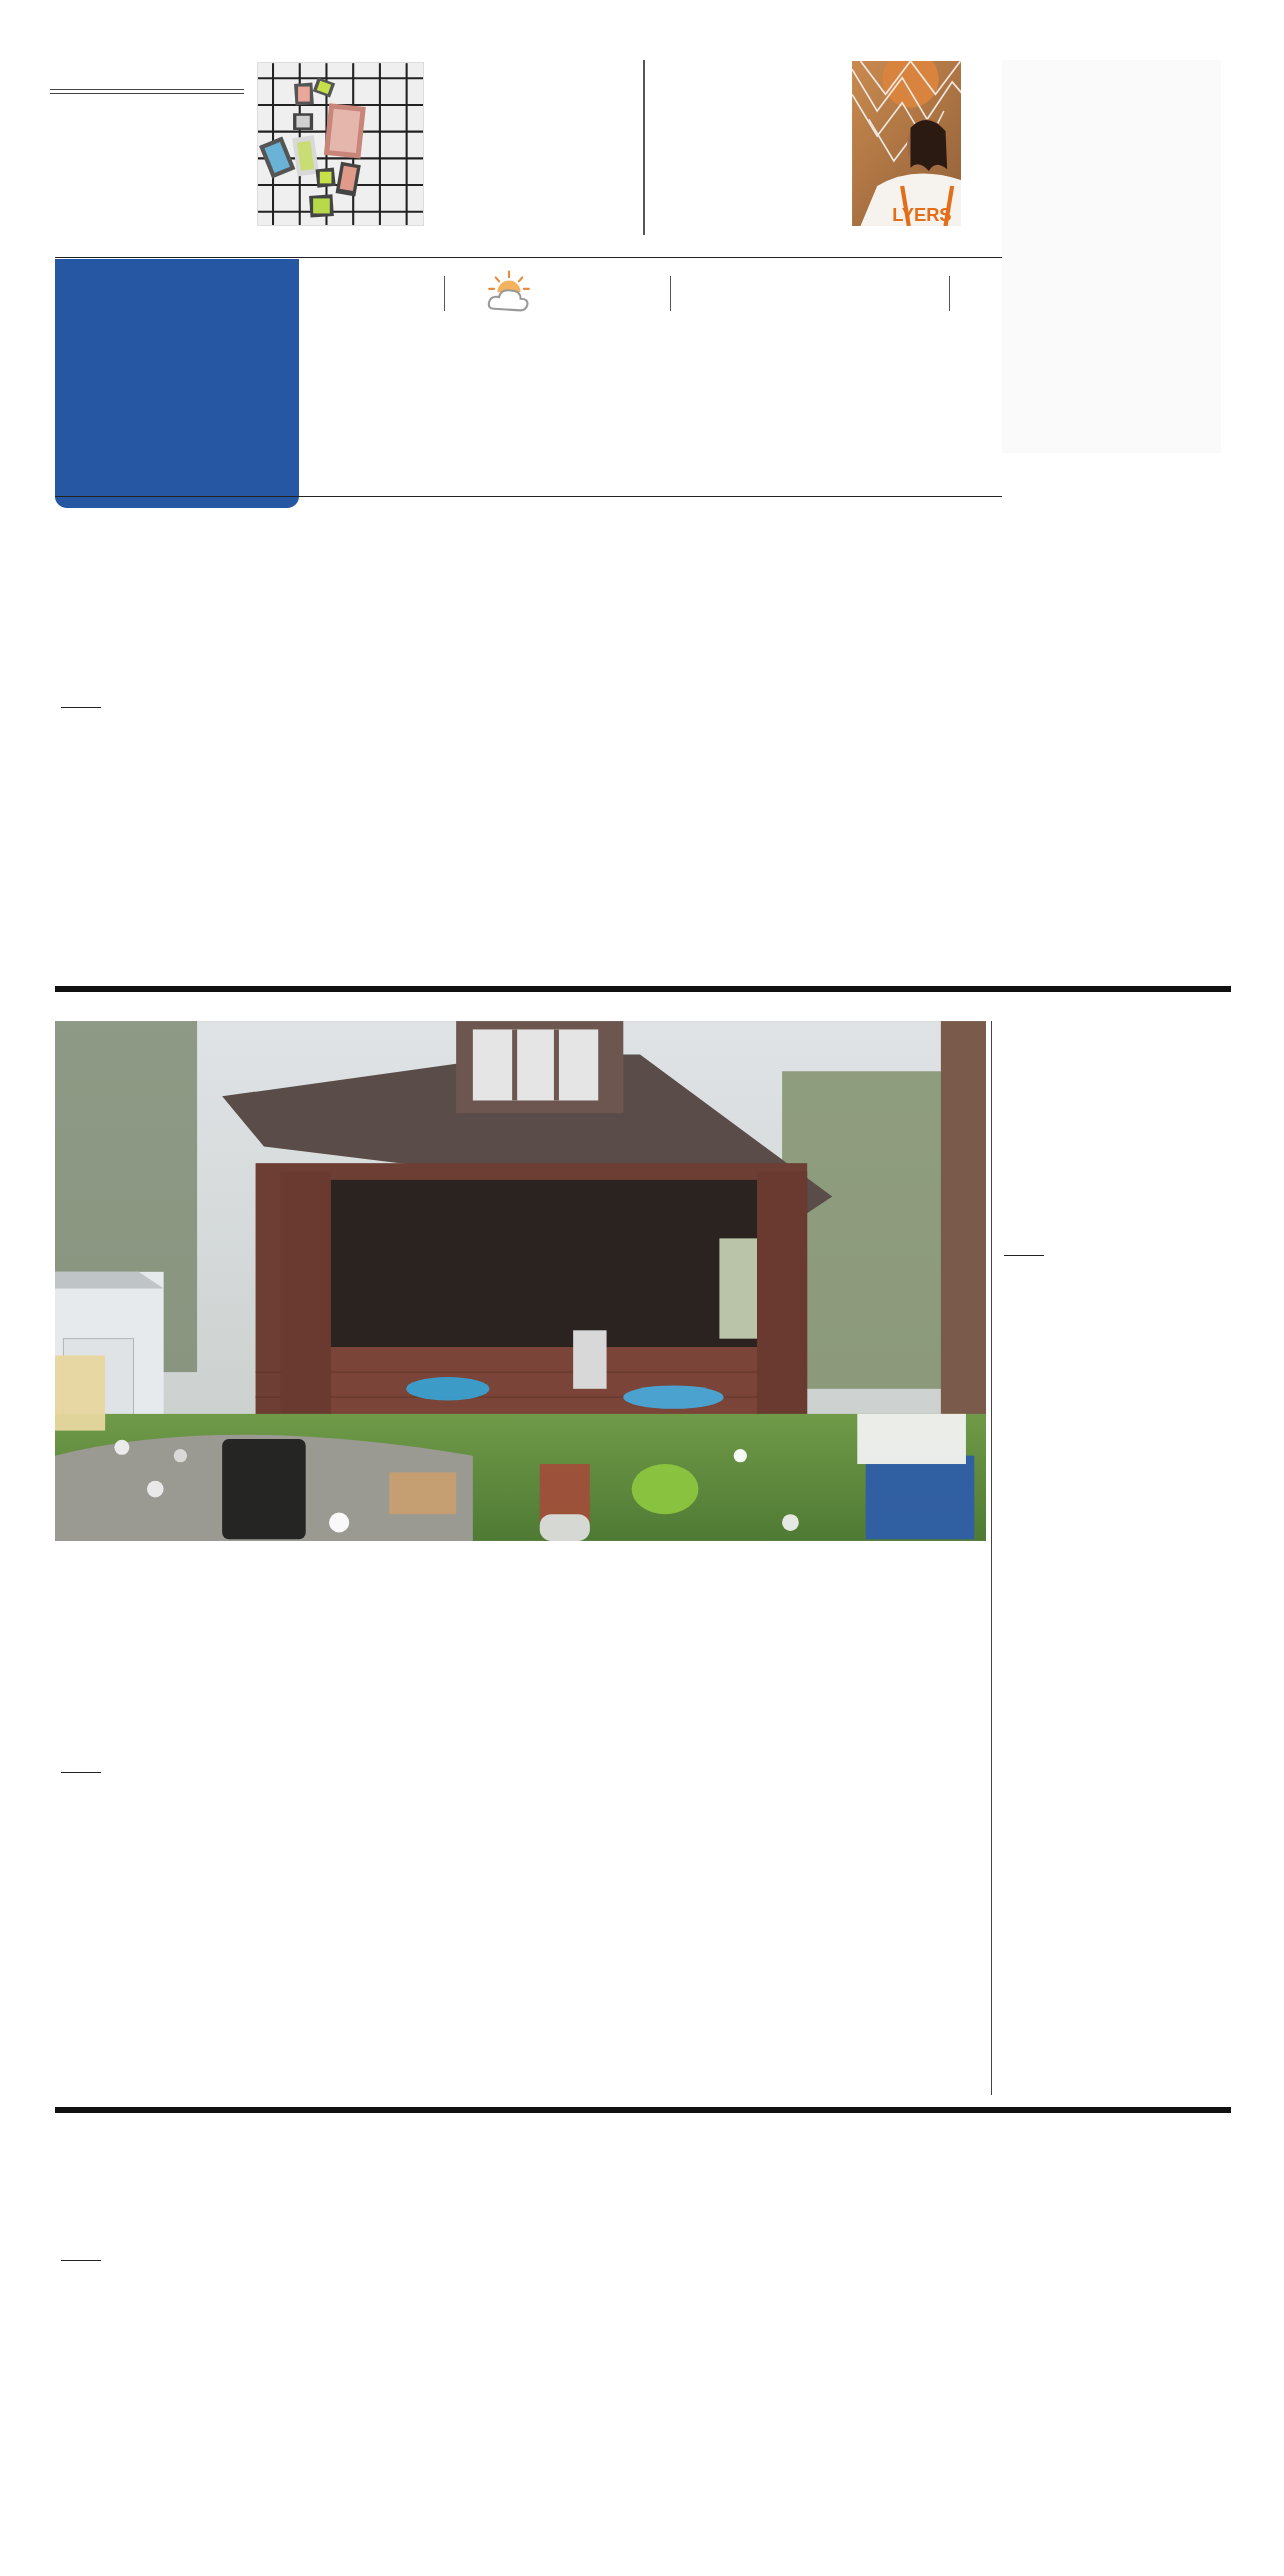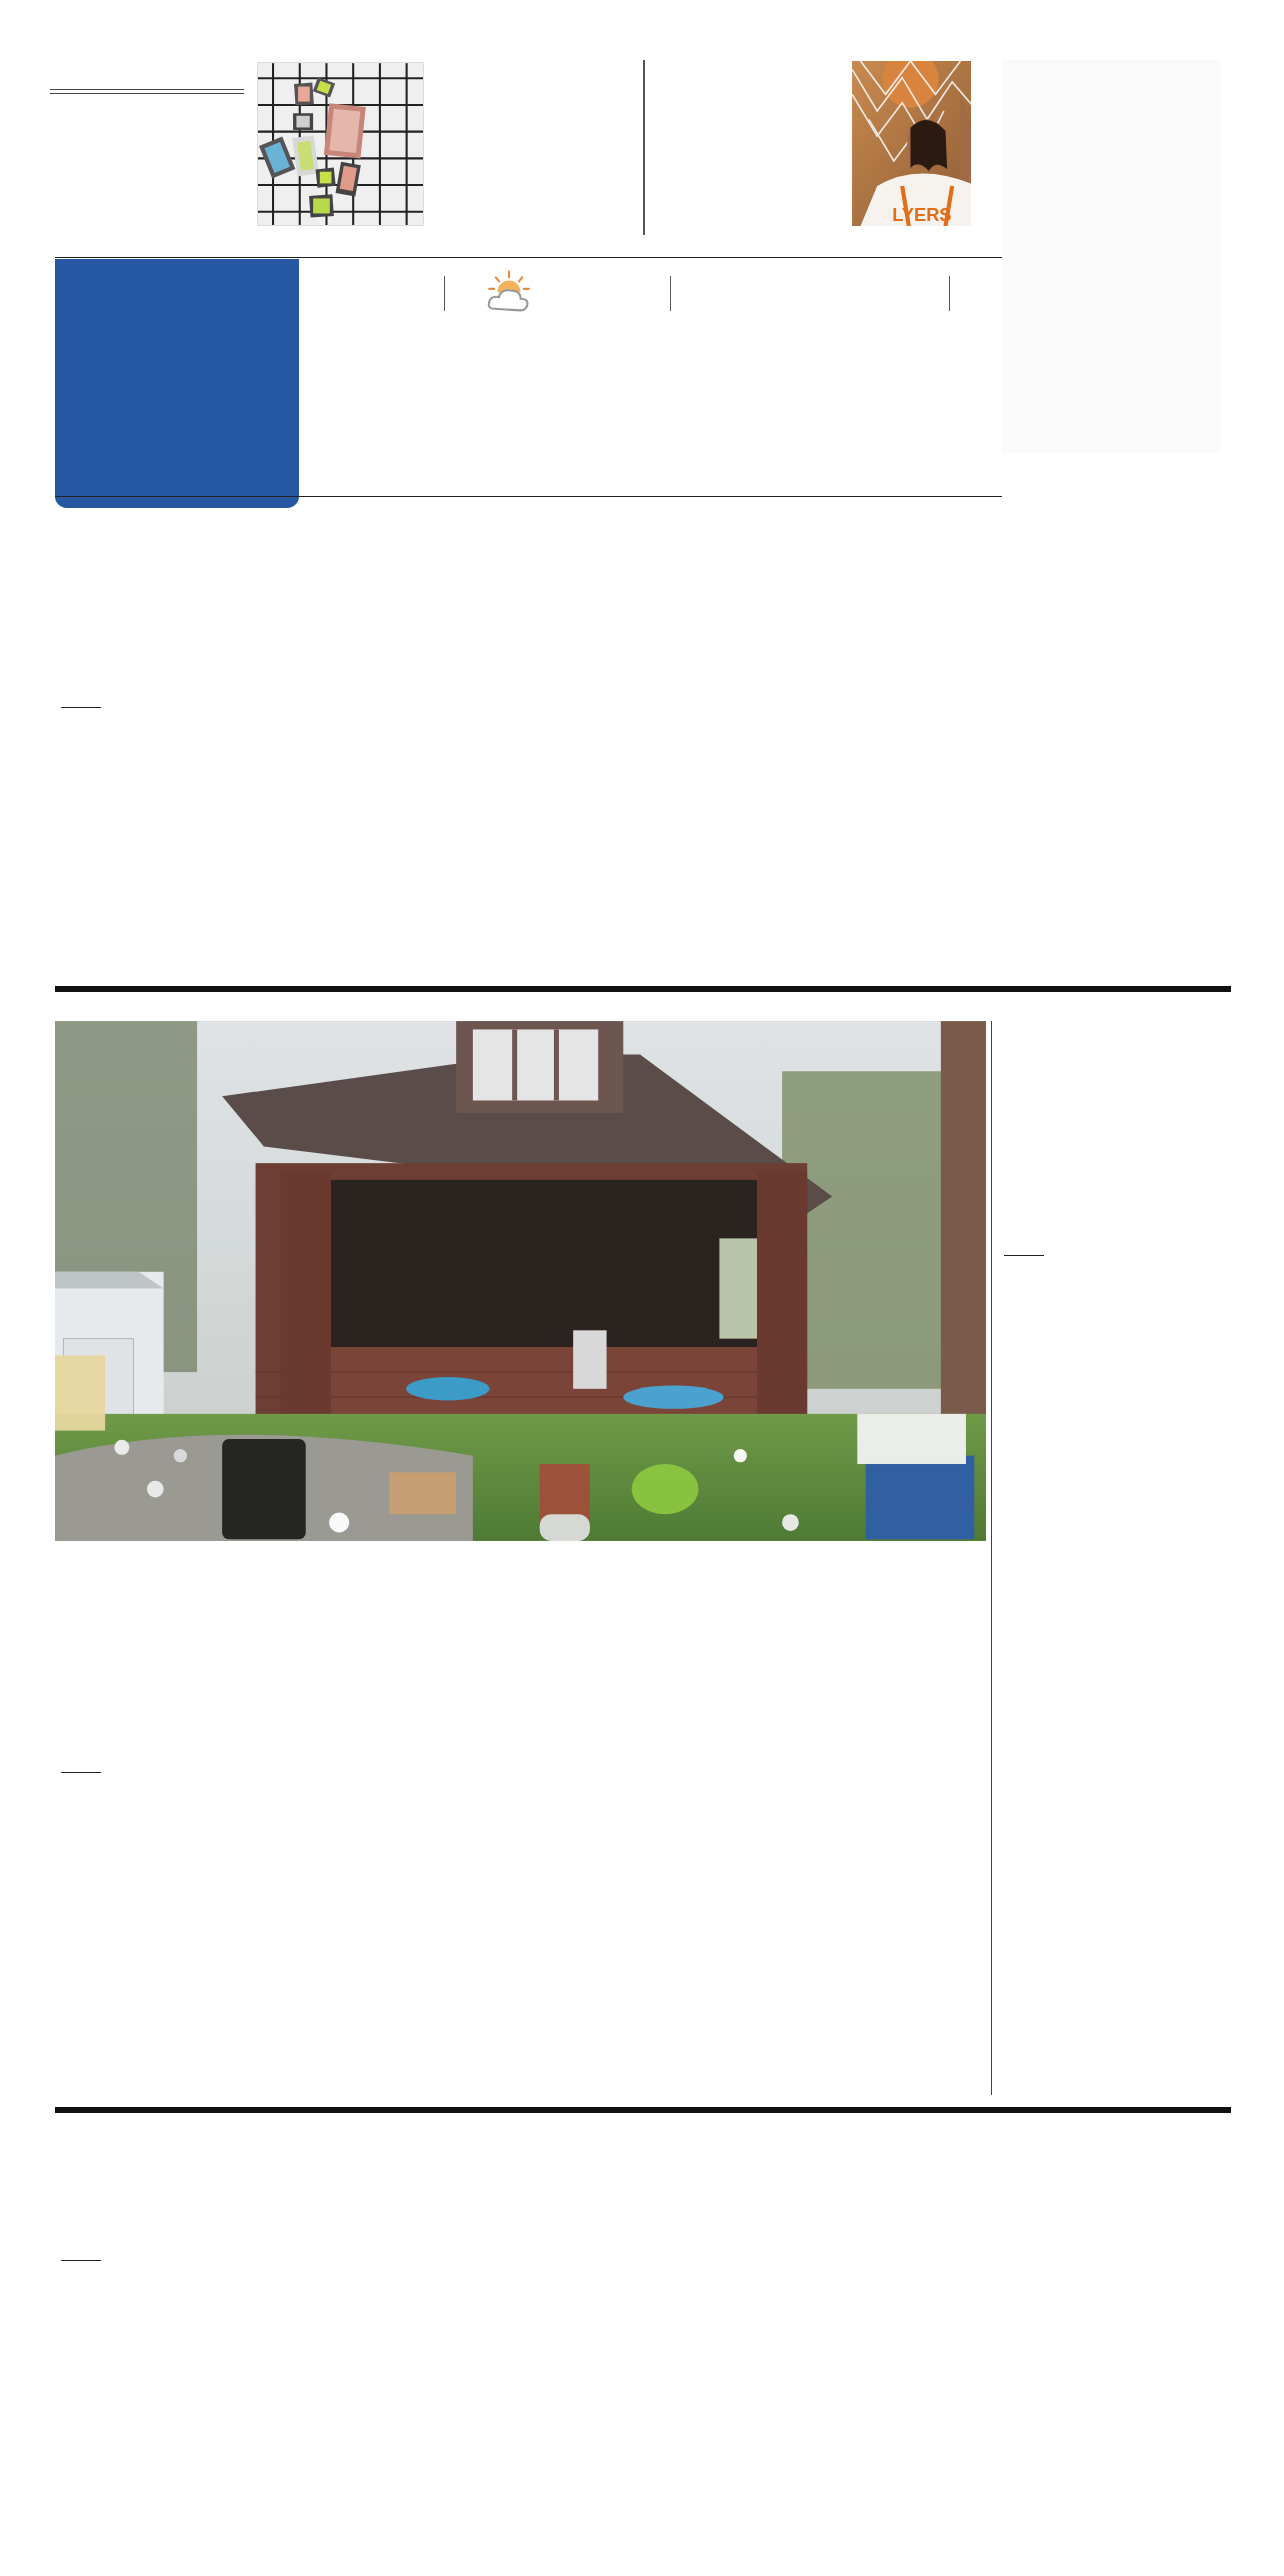--- a/index.html
+++ b/index.html
@@ -20,21 +20,21 @@
 
   .craft-photo { left: 257px; top: 62px; width: 167px; height: 164px; background: #f2f2f2; border: 0.8px solid #ddd; overflow: hidden; }
   .craft-credit { left: 251px; top: 227px; width: 174px; text-align: right; font-family: "Liberation Sans", sans-serif; font-size: 8.4px; color: #333; letter-spacing: 0.3px; }
   .craft-text { left: 437px; top: 57px; width: 192px; font-family: "Liberation Serif", serif; font-size: 26px; line-height: 33px; color: #111; }
   .promo-divider { left: 643px; top: 60px; width: 1.7px; height: 175px; background: #555; }
 
   .itp-title { left: 655px; top: 57px; font-family: "DejaVu Serif", serif; font-weight: bold; font-size: 22px; color: #1f8fd0; letter-spacing: -0.4px; }
   .itp-text { left: 648px; top: 89px; width: 200px; font-family: "Liberation Serif", serif; font-size: 25px; line-height: 32px; }
   .itp-text .kicker { font-family: "Liberation Sans", sans-serif; font-weight: bold; font-size: 22.6px; }
   .itp-text .page { font-family: "Liberation Sans", sans-serif; font-weight: bold; font-size: 18.4px; }
-  .sports-photo { left: 852px; top: 61px; width: 119px; height: 165px; overflow: hidden; background: #d9a06b; }
+  .sports-photo { left: 852px; top: 61px; width: 109px; height: 165px; overflow: hidden; background: #d9a06b; }
   .sports-credit { left: 835px; top: 231px; width: 154px; text-align: right; font-family: "Liberation Sans", sans-serif; font-size: 8.4px; color: #333; letter-spacing: 0.3px; }
   .ad-block { left: 1002px; top: 60px; width: 219px; height: 393px; background: #fafafa; }
 
   
   .mast-top-rule { left: 55px; top: 257px; width: 947px; border-top: 1.7px solid #222; }
   .mast-bot-rule { left: 55px; top: 496px; width: 947px; border-top: 1.7px solid #222; }
   .bnd-logo { left: 55px; top: 259px; width: 244px; height: 249px; background: #2557a3; border-radius: 0 0 11.7px 11.7px; display: flex; align-items: center; justify-content: center; overflow: hidden; }
   .bnd-logo span { font-family: "Liberation Serif", serif; font-weight: bold; color: #fff; font-size: 200px; line-height: 1; transform: scaleX(0.62); letter-spacing: -5px; display: block; margin-top: 5px;
     -webkit-text-stroke: 2.5px #2557a3; }
   .mast-info { left: 312px; top: 276px; font-family: "Liberation Sans", sans-serif; font-size: 12.5px; line-height: 15px; transform: scaleX(0.82); transform-origin: left; color: #222; }

